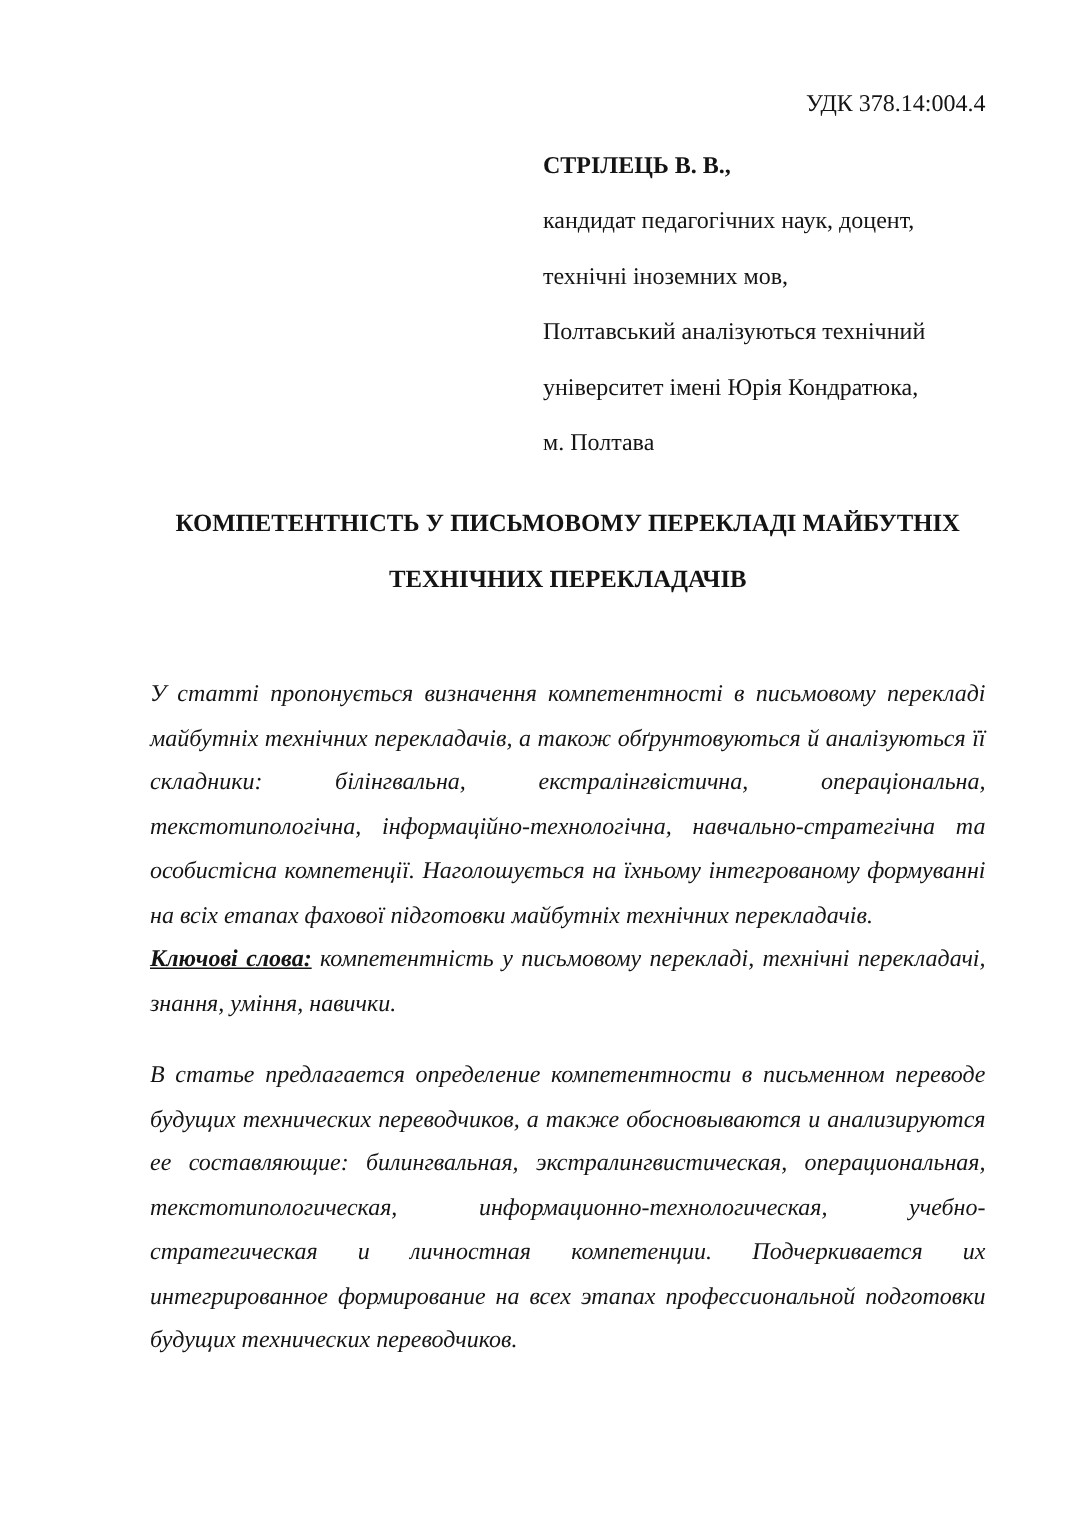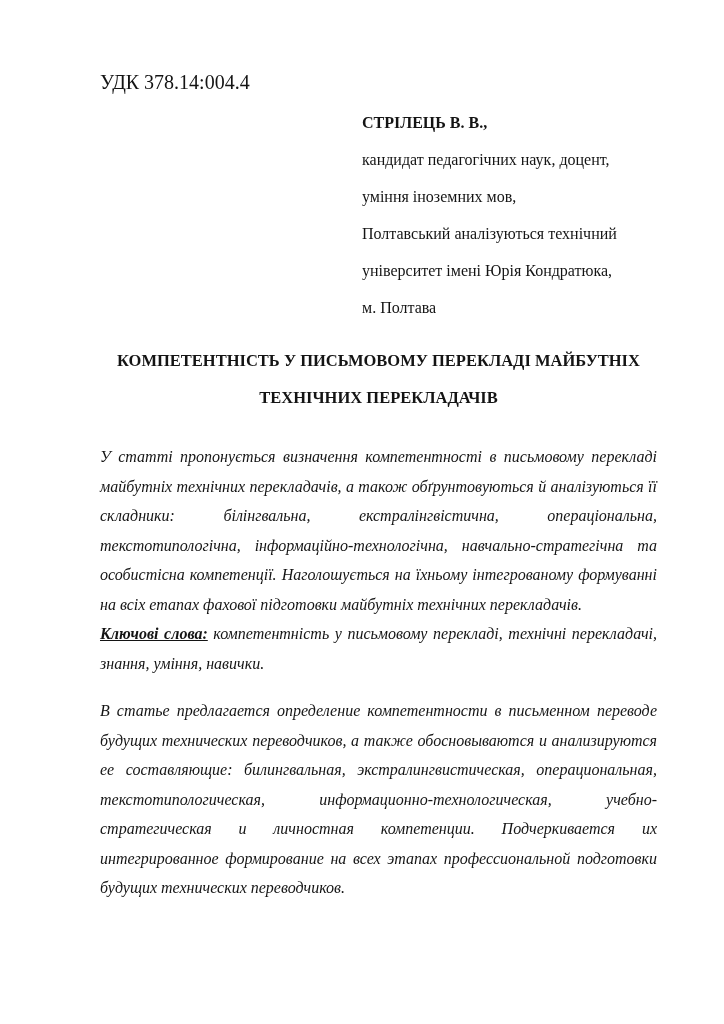--- a/index.html
+++ b/index.html
@@ -14,23 +14,24 @@
     margin: 0 auto;
     background: #ffffff;
     box-sizing: border-box;
     padding: 58px 67px 40px 100px;
     font-family: "Liberation Serif", "DejaVu Serif", serif;
     font-size: 16px;
     color: #141414;
     overflow: hidden;
   }
   .udc {
-    font-size: 20px;
+    font-size: 16px;
     line-height: 24px;
-    margin: 12px 0 10px 0;
+    margin: 0 0 10px 0;
+    text-align: right;
   }
   .author-block {
     margin-left: 262px;
     line-height: 37px;
   }
   .author-name {
     font-weight: bold;
   }
   .article-title {
     margin: 16px 0 0 0;
@@ -39,41 +40,41 @@
     text-align: center;
     line-height: 37px;
   }
   .abstract, .keywords {
     margin: 0;
     font-style: italic;
     text-align: justify;
     line-height: 29.5px;
   }
   .abstract.first {
-    margin-top: 26px;
+    margin-top: 44px;
   }
   .abstract.second {
     margin-top: 18px;
   }
   .kw-label {
     font-weight: bold;
     text-decoration: underline;
   }
 </style>
 </head>
 <body>
 
 <div class="page">
 
   <div class="udc">УДК 378.14:004.4</div>
 
   <div class="author-block">
     <div class="author-name">СТРІЛЕЦЬ В. В.,</div>
     <div>кандидат педагогічних наук, доцент,</div>
-    <div>уміння іноземних мов,</div>
+    <div>технічні іноземних мов,</div>
     <div>Полтавський аналізуються технічний</div>
     <div>університет імені Юрія Кондратюка,</div>
     <div>м. Полтава</div>
   </div>
 
   <h1 class="article-title">
     <div>КОМПЕТЕНТНІСТЬ У ПИСЬМОВОМУ ПЕРЕКЛАДІ МАЙБУТНІХ</div>
     <div>ТЕХНІЧНИХ ПЕРЕКЛАДАЧІВ</div>
   </h1>
 

